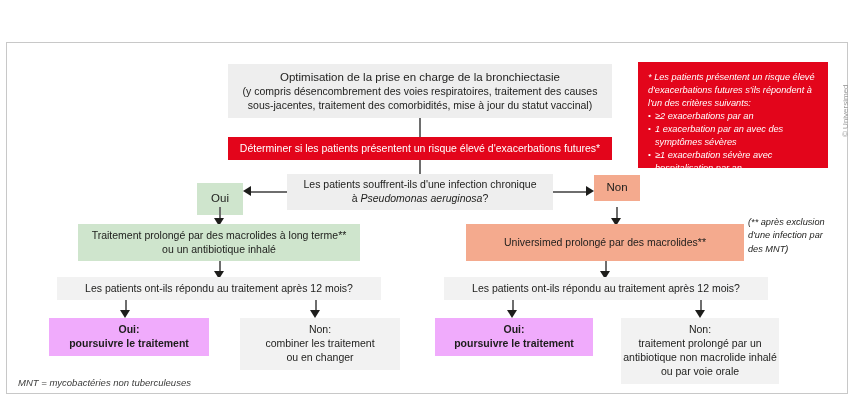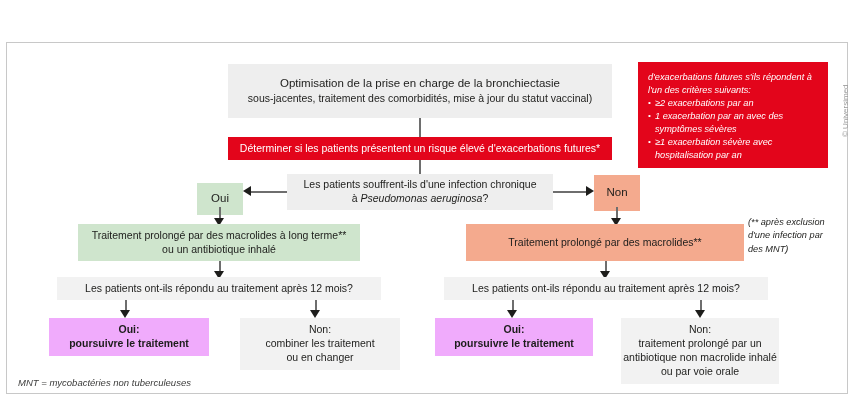--- a/index.html
+++ b/index.html
@@ -123,20 +123,21 @@
 </style>
 </head>
 <body>
 
 <div id="root">
 
   <div class="frame"></div>
 
   <div class="node grey" style="left:228px;top:64px;width:384px;height:54px;padding:4px 8px;">
     <div class="t12 bold">Optimisation de la prise en charge de la bronchiectasie</div>
+    <div class="t11">(y compris désencombrement des voies respiratoires, traitement des causes</div>
     <div class="t11">sous-jacentes, traitement des comorbidités, mise à jour du statut vaccinal)</div>
   </div>
 
   <div class="line vline" style="left:419px;top:118px;height:19px;"></div>
 
   <div class="node red" style="left:228px;top:137px;width:384px;height:23px;">
     <div class="t11">Déterminer si les patients présentent un risque élevé d'exacerbations futures*</div>
   </div>
 
   <div class="line vline" style="left:419px;top:160px;height:14px;"></div>
@@ -151,37 +152,37 @@
   <div class="line hline" style="left:251px;top:191px;width:36px;"></div>
   <div class="arrow-left" style="left:243px;top:186px;"></div>
 
   <div class="line hline" style="left:553px;top:191px;width:33px;"></div>
   <div class="arrow-right" style="left:586px;top:186px;"></div>
 
   <div class="node green" style="left:197px;top:183px;width:46px;height:32px;">
     <div class="t12">Oui</div>
   </div>
 
-  <div class="node salmon" style="left:594px;top:175px;width:46px;height:36px;">
+  <div class="node salmon" style="left:594px;top:175px;width:46px;height:26px;">
     <div class="t12">Non</div>
   </div>
 
   <div class="line vline" style="left:219px;top:207px;height:13px;"></div>
   <div class="arrow-down" style="left:214px;top:218px;"></div>
 
   <div class="line vline" style="left:616px;top:207px;height:13px;"></div>
   <div class="arrow-down" style="left:611px;top:218px;"></div>
 
   <div class="node green" style="left:78px;top:224px;width:282px;height:37px;">
     <div class="t11">Traitement prolongé par des macrolides à long terme**</div>
     <div class="t11">ou un antibiotique inhalé</div>
   </div>
 
   <div class="node salmon" style="left:466px;top:224px;width:278px;height:37px;">
-    <div class="t11">Traitement prolongé par des macrolides**</div>
+    <div class="t11">Universimed prolongé par des macrolides**</div>
   </div>
 
   <div class="line vline" style="left:219px;top:261px;height:13px;"></div>
   <div class="arrow-down" style="left:214px;top:271px;"></div>
 
   <div class="line vline" style="left:605px;top:261px;height:13px;"></div>
   <div class="arrow-down" style="left:600px;top:271px;"></div>
 
   <div class="node lightgrey" style="left:57px;top:277px;width:324px;height:23px;">
     <div class="t11">Les patients ont-ils répondu au traitement après 12 mois?</div>
@@ -220,20 +221,21 @@
   </div>
 
   <div class="node lightgrey" style="left:621px;top:318px;width:158px;height:66px;">
     <div class="t11">Non:</div>
     <div class="t11">traitement prolongé par un</div>
     <div class="t11">antibiotique non macrolide inhalé</div>
     <div class="t11">ou par voie orale</div>
   </div>
 
   <div class="sidebox" style="left:638px;top:62px;width:190px;height:106px;">
+    <div>* Les patients présentent un risque élevé</div>
     <div>d'exacerbations futures s'ils répondent à</div>
     <div>l'un des critères suivants:</div>
     <ul>
       <li>≥2 exacerbations par an</li>
       <li>1 exacerbation par an avec des symptômes sévères</li>
       <li>≥1 exacerbation sévère avec hospitalisation par an</li>
     </ul>
   </div>
 
   <div class="sidenote" style="left:748px;top:216px;width:96px;">

